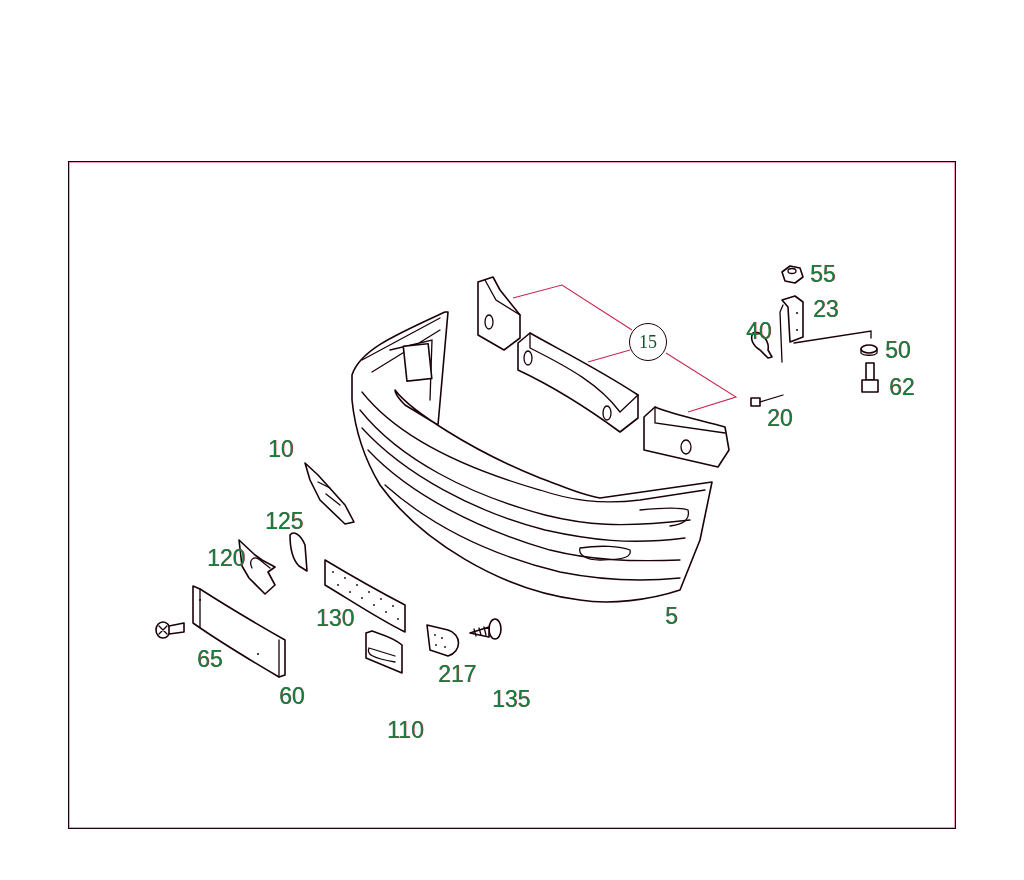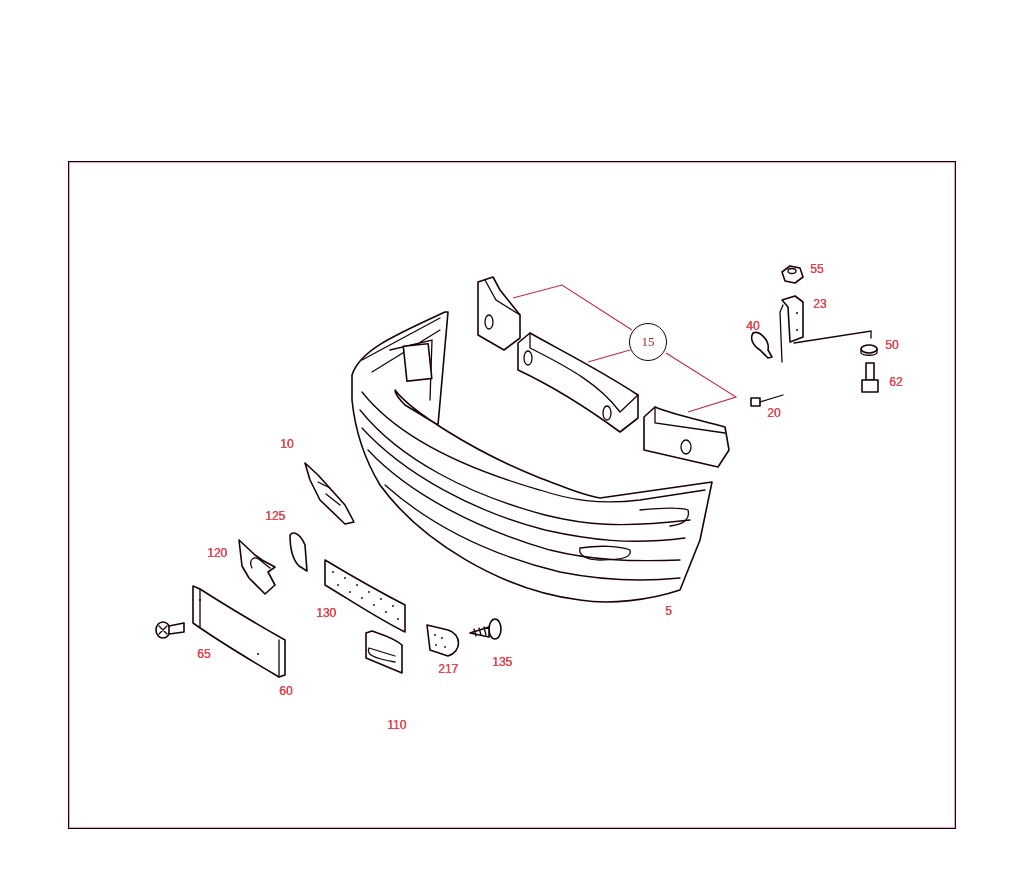--- a/index.html
+++ b/index.html
@@ -5,25 +5,25 @@
   html, body { margin: 0; padding: 0; background: #ffffff; }
   body { width: 1024px; height: 880px; position: relative; overflow: hidden;
          font-family: "Liberation Sans", "DejaVu Sans", sans-serif; }
   #frame { position: absolute; left: 68px; top: 161px; width: 888px; height: 668px;
            border: 1.5px solid #1a0008; box-shadow: 0 0 0 0.5px #e0456e inset; box-sizing: border-box; }
   svg#art { position: absolute; left: 0; top: 0; width: 1024px; height: 880px; }
   .part { fill: #ffffff; stroke: #1a0008; stroke-width: 1.6; stroke-linejoin: round; stroke-linecap: round; }
   .thin { fill: none; stroke: #1a0008; stroke-width: 1.3; stroke-linecap: round; }
   .leader { fill: none; stroke: #c8254e; stroke-width: 1.1; }
   .dot { fill: #1a0008; }
-  .label { position: absolute; font-size: 12px; color: #ef4444; line-height: 1; white-space: nowrap;
+  .label { position: absolute; font-size: 23px; color: #15803d; line-height: 1; white-space: nowrap;
            text-shadow: 0.5px 0 0 #d02a55; }
   .callout { position: absolute; width: 38px; height: 38px; border: 1.4px solid #1a0008; border-radius: 50%;
              display: flex; align-items: center; justify-content: center; font-family: "Liberation Serif", serif;
-             font-size: 13px; color: #b91c1c; background: #fff; box-sizing: border-box; }
+             font-size: 18px; color: #14532d; background: #fff; box-sizing: border-box; }
 </style>
 </head>
 <body>
 
 <div id="frame"></div>
 
 <svg id="art" viewBox="0 0 1024 880">
 
   <g>
     <polyline class="leader" points="513,298 562,285 632,330"></polyline>
@@ -150,27 +150,27 @@
     <path class="part" d="M751,398 L760,398 L760,406 L751,406 Z"></path>
     <path class="thin" d="M760,402 L783,395"></path>
   </g>
 </svg>
 
 <div class="callout" style="left:629px; top:323px;">
   <span>15</span>
 </div>
 
 <span class="label" style="left:665px; top:605px;">5</span>
-<span class="label" style="left:280px; top:438px;">10</span>
+<span class="label" style="left:268px; top:438px;">10</span>
 <span class="label" style="left:767px; top:407px;">20</span>
 <span class="label" style="left:813px; top:298px;">23</span>
 <span class="label" style="left:746px; top:304px;margin-top:16px;">40</span>
 <span class="label" style="left:889px; top:376px;">62</span>
 <span class="label" style="left:885px; top:339px;">50</span>
 <span class="label" style="left:810px; top:263px;">55</span>
 <span class="label" style="left:279px; top:685px;">60</span>
 <span class="label" style="left:153px; top:648px;margin-left:44px;">65</span>
 <span class="label" style="left:387px; top:719px;">110</span>
 <span class="label" style="left:438px; top:663px;">217</span>
 <span class="label" style="left:207px; top:547px;">120</span>
 <span class="label" style="left:265px; top:510px;">125</span>
 <span class="label" style="left:316px; top:607px;">130</span>
-<span class="label" style="left:492px; top:656px;">135</span>
+<span class="label" style="left:492px; top:688px;">135</span>
 
 </body></html>

